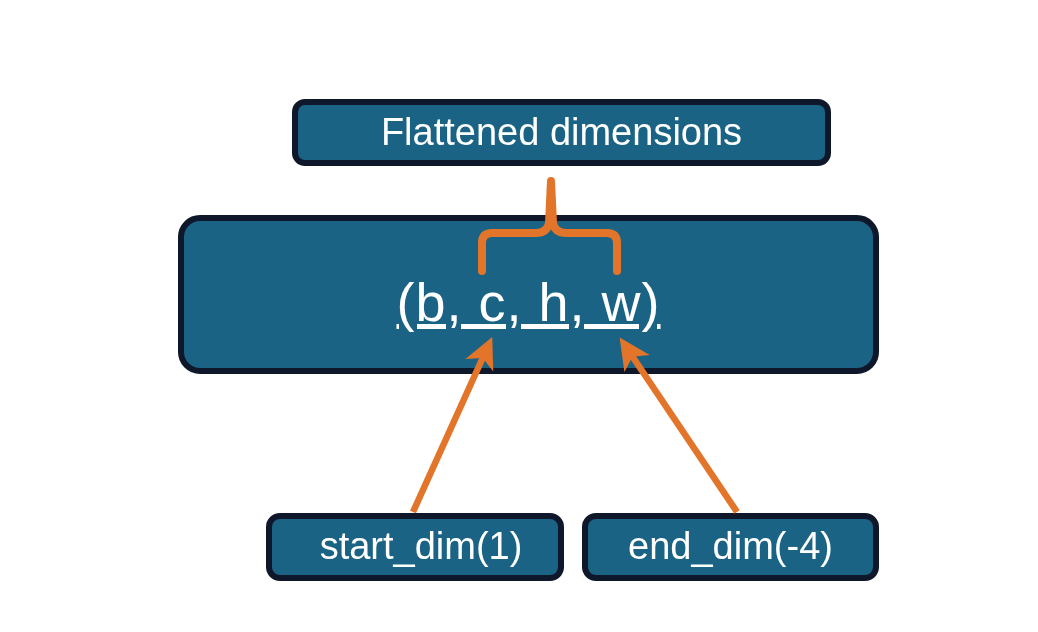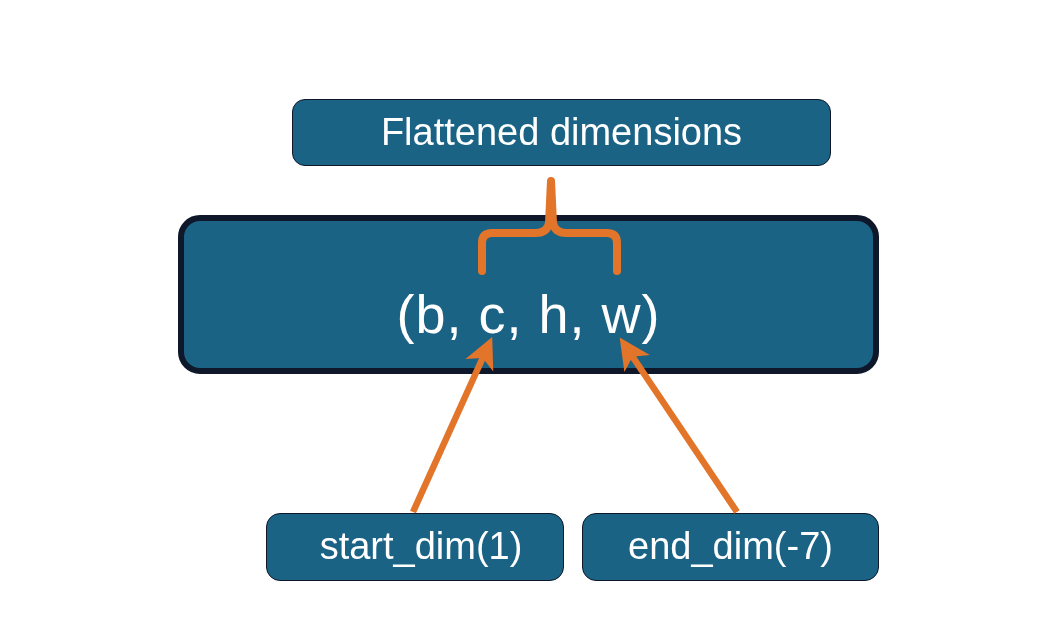--- a/index.html
+++ b/index.html
@@ -14,21 +14,21 @@
     position: relative;
     width: 1038px;
     height: 632px;
     background: #ffffff;
     overflow: hidden;
   }
   .node {
     position: absolute;
     box-sizing: border-box;
     background: #1B6384;
-    border: 1px solid #0f172a;
+    border: 6px solid #0f172a;
     border-radius: 14px;
     color: #ffffff;
     display: flex;
     align-items: center;
     justify-content: center;
     text-align: center;
     line-height: 1.05;
     white-space: nowrap;
     z-index: 1;
   }
@@ -63,22 +63,23 @@
     width: 297px;
     height: 68px;
     font-size: 38px;
   }
   .node-label {
     display: block;
     pointer-events: none;
   }
   #shape-label {
     position: relative;
-    top: 20px;
+    top: 8px;
     letter-spacing: 1px;
+    text-decoration: underline;
   }
   #overlay {
     position: absolute;
     left: 0;
     top: 0;
     width: 1038px;
     height: 632px;
     z-index: 2;
     pointer-events: none;
   }
@@ -94,21 +95,21 @@
 
   <div class="node" id="node-shape">
     <span class="node-label" id="shape-label">(b, c, h, w)</span>
   </div>
 
   <div class="node" id="node-start-dim">
     <span class="node-label">start_dim(1)</span>
   </div>
 
   <div class="node" id="node-end-dim">
-    <span class="node-label">end_dim(-7)</span>
+    <span class="node-label">end_dim(-4)</span>
   </div>
 
   <svg id="overlay" viewBox="0 0 1038 632">
 
     <defs>
       <marker id="arrowhead" markerWidth="5.2" markerHeight="5.2" refX="3.6" refY="2.6" orient="auto" markerUnits="strokeWidth">
         <path d="M0,0.25 L4.8,2.6 L0,4.95 L1.25,2.6 Z" fill="#E2752A"></path>
       </marker>
     </defs>
 

